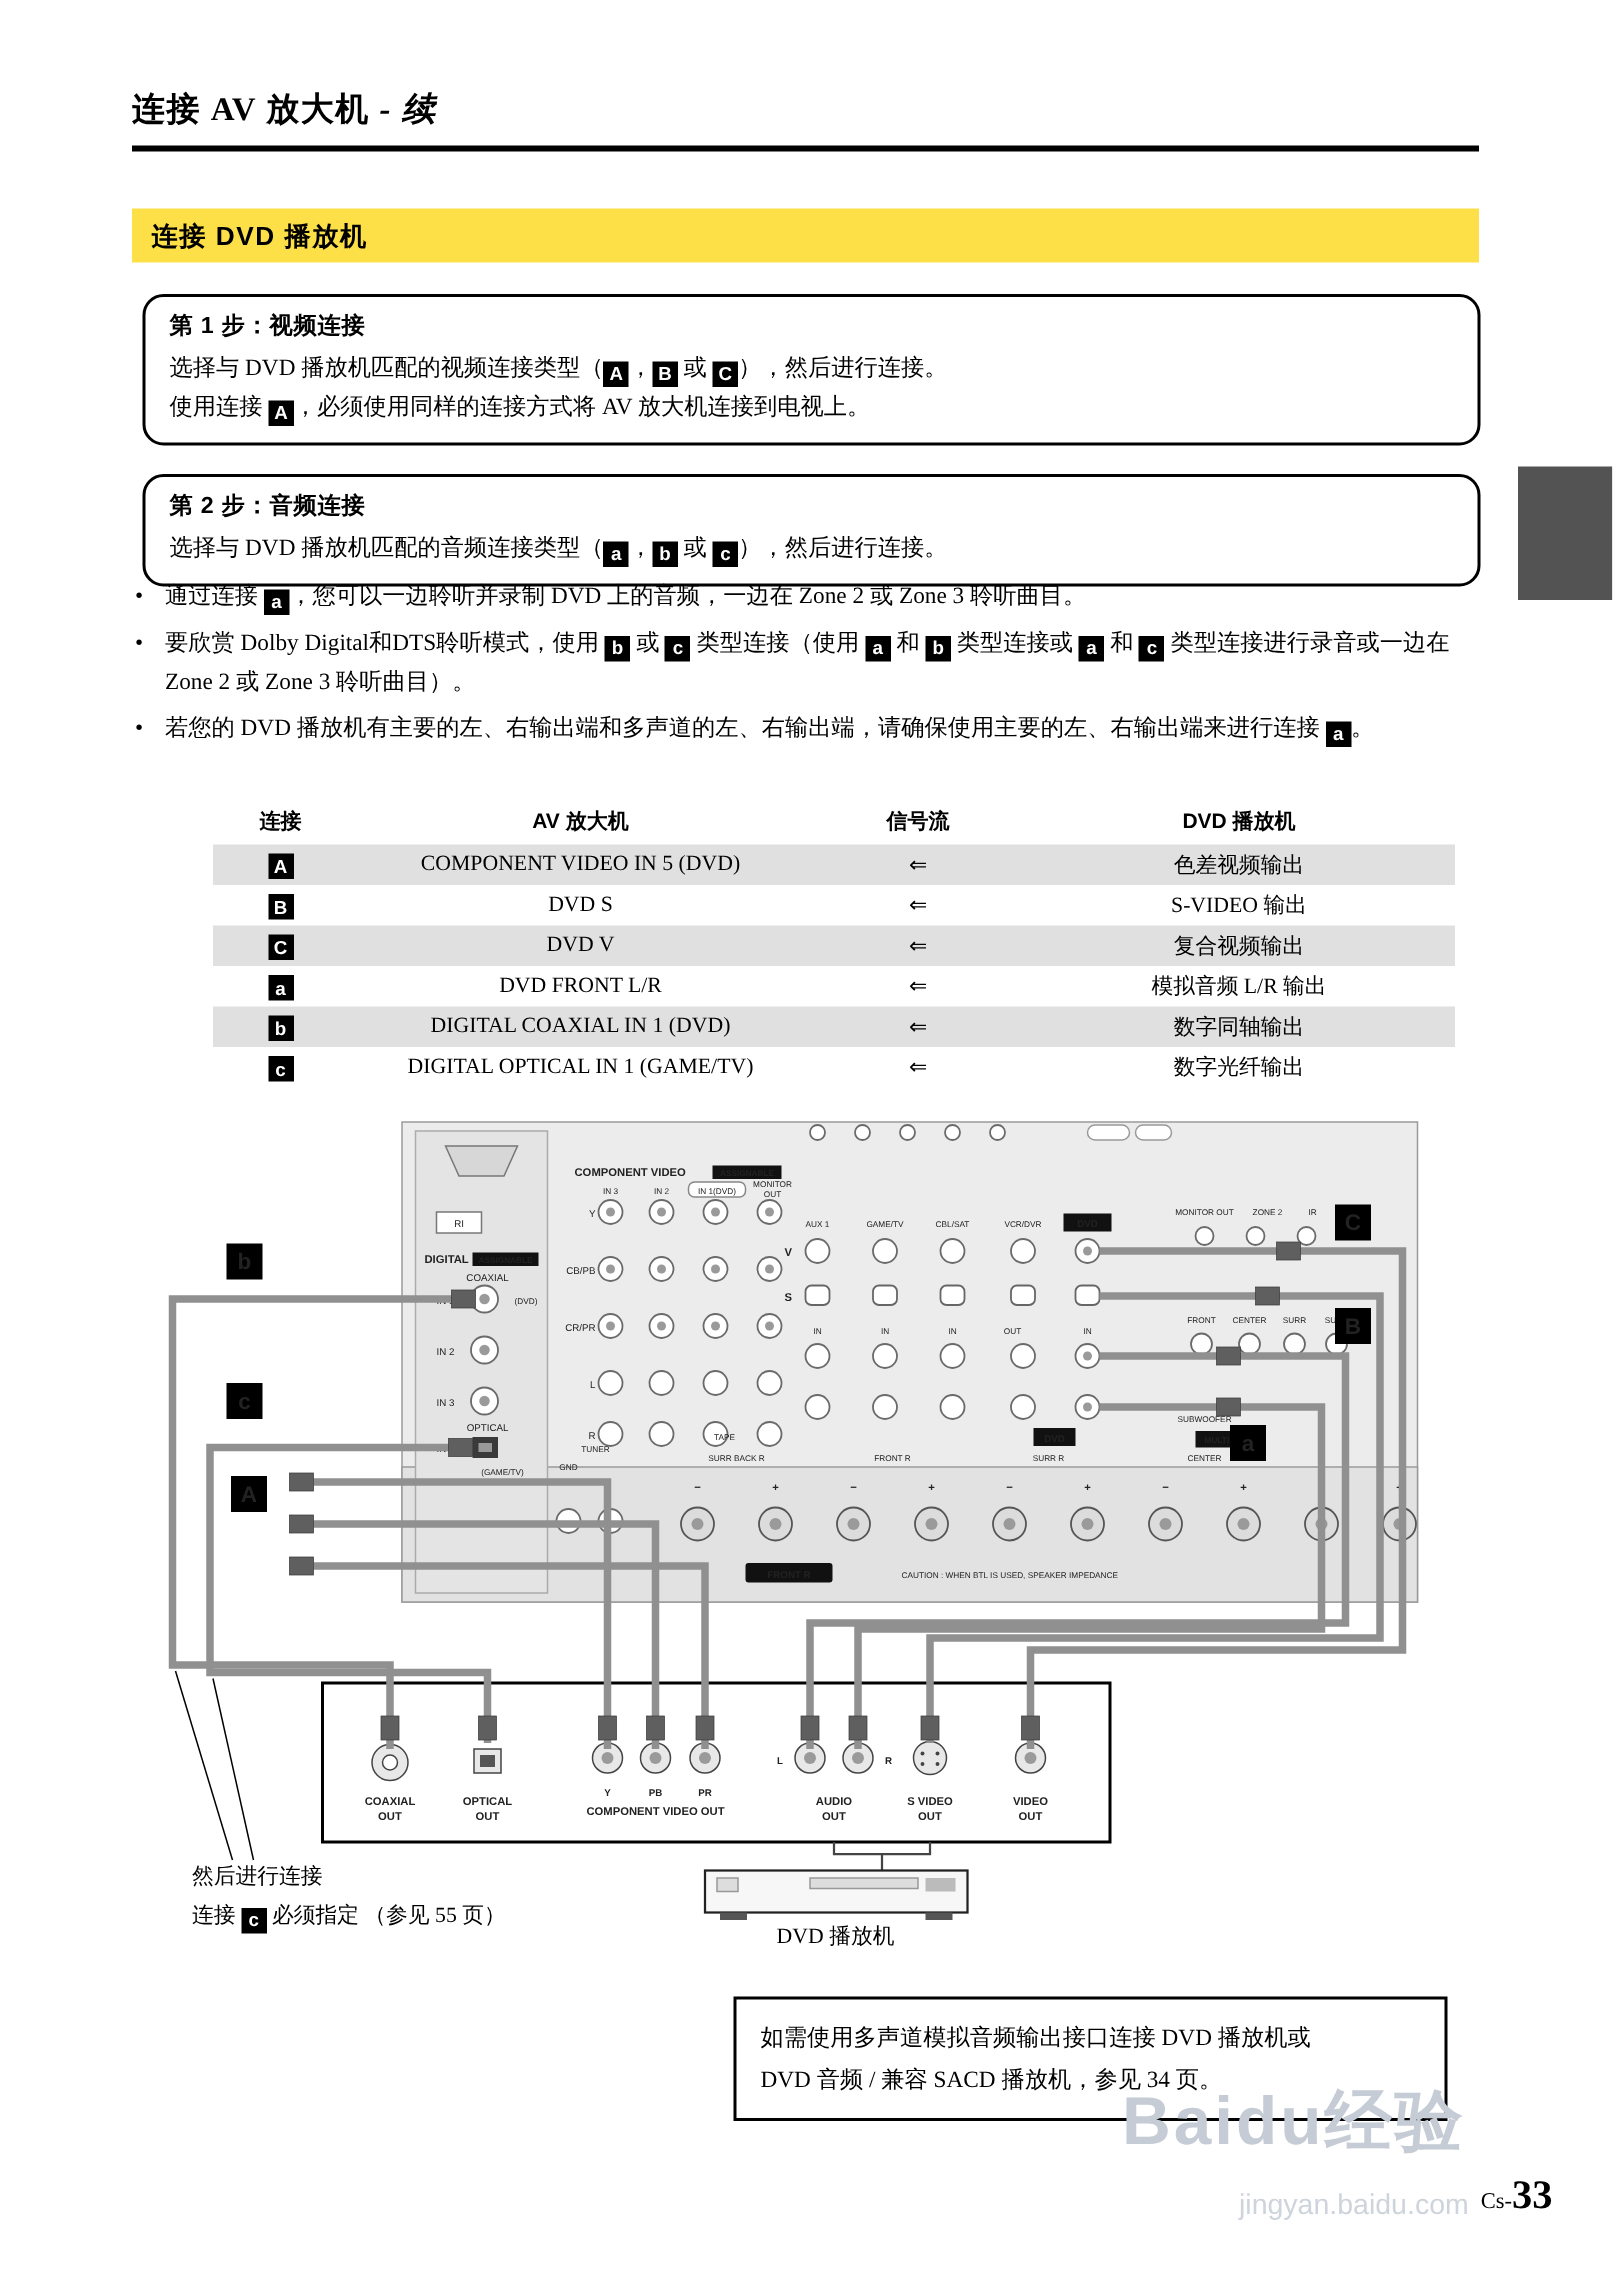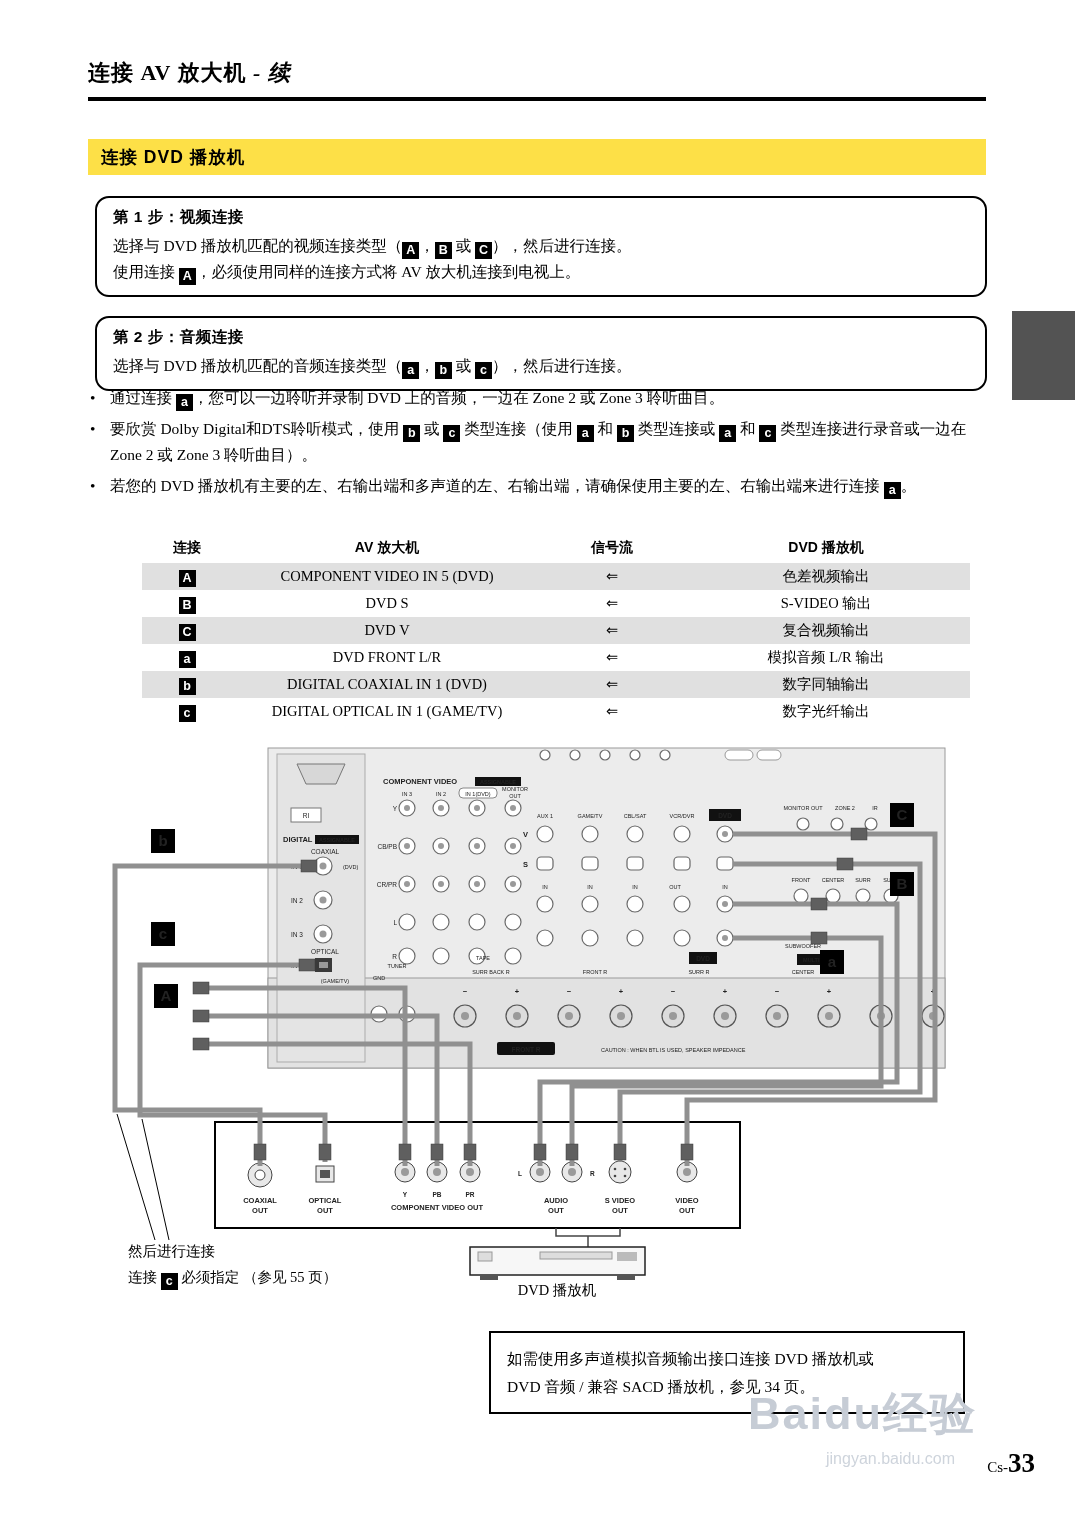--- a/index.html
+++ b/index.html
@@ -61,22 +61,22 @@
   .footnote { position:absolute; left:128px; top:1238px; font-size:14.5px; line-height:26px; z-index:5; }
 
   .note-box { position:absolute; left:489px; top:1331px; width:476px; height:83px;
               border:2px solid #000; padding:12px 16px; font-size:15.5px; line-height:28px; background:#fff; }
 
   .side-tab { position:absolute; left:1012px; top:311px; width:63px; height:89px; background:#535353; }
 
   .watermark { position:absolute; left:748px; top:1372px; width:310px; }
   .wm-brand { font-family:"Liberation Sans", sans-serif; font-weight:bold; font-size:45px;
               color:#c6ccd5; letter-spacing:2px;margin-top:12px; }
-  .wm-url { font-family:"Liberation Sans", sans-serif; font-size:16px; color:#ced4dc;
-            margin-top:6px; margin-left:78px; }
+  .wm-url { font-family:"Liberation Sans", sans-serif; font-size:19px; color:#ced4dc;
+            margin-top:16px; margin-left:78px; }
 
   .page-num { position:absolute; left:930px; top:1448px; width:105px; text-align:right; }
   .page-num .prefix { font-size:15px; }
   .page-num .num { font-size:27px; font-weight:bold; }
 </style>
 </head>
 <body>
 
 <div class="page">
 

